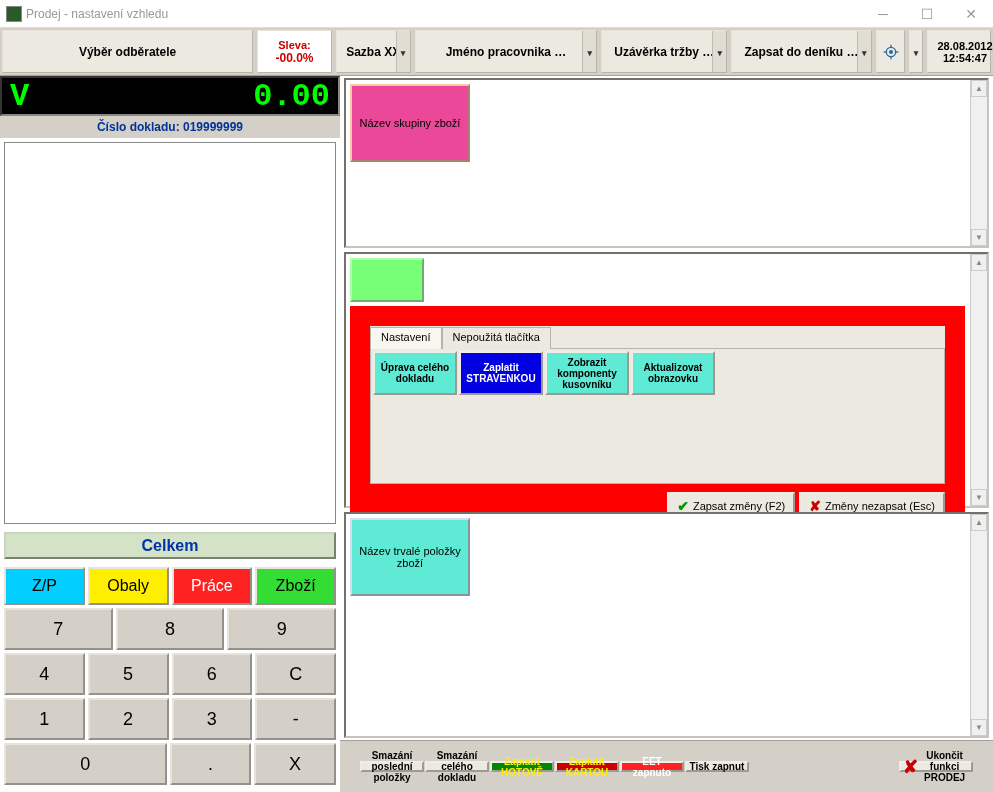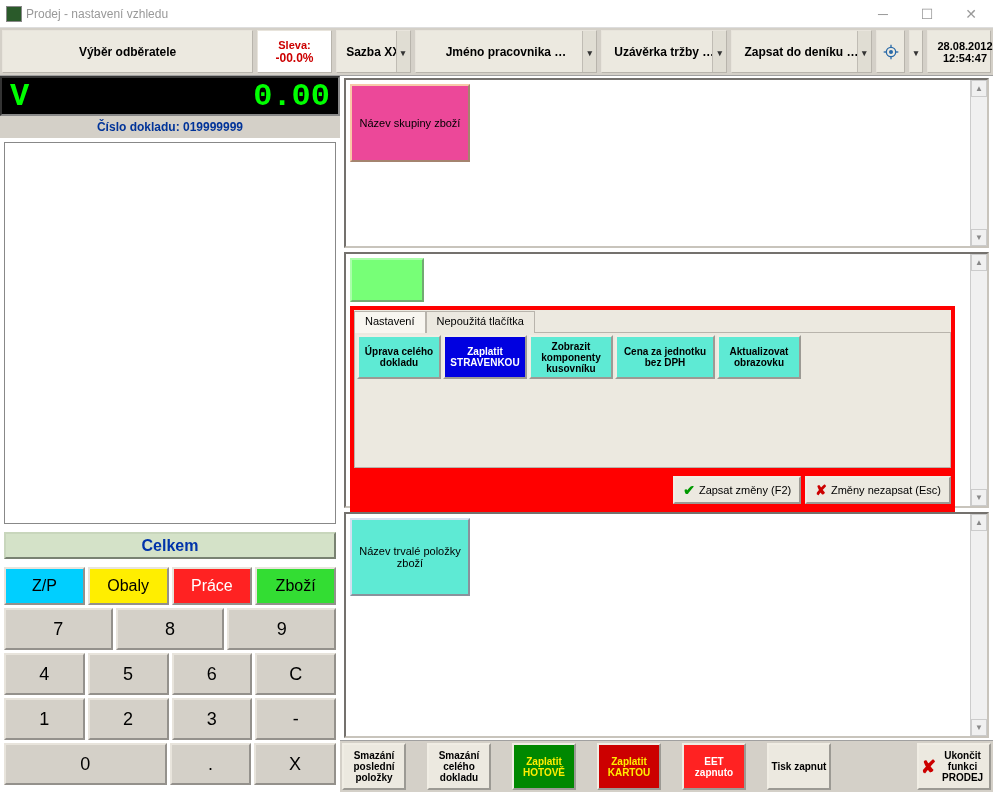--- a/index.html
+++ b/index.html
@@ -58,35 +58,35 @@
 .panel.permanent { flex: 1; }
 
 .scroll { position: absolute; right: 0; top: 0; bottom: 0; width: 17px; background: #f0f0f0; border-left: 1px solid #ccc; display:flex; flex-direction:column; }
 .scroll .sbtn { height: 17px; background: #f0f0f0; border: 1px solid #ccc; display:flex; align-items:center; justify-content:center; }
 .scroll .track { flex:1; }
 
 .group-tile { position: absolute; left: 4px; top: 4px; width: 120px; height: 78px; background: #ec4899; border: 2px outset #f8c8a8; display: flex; align-items: center; justify-content: center; text-align: center; font-size: 11px; padding: 4px; }
 
 .green-tile { position: absolute; left: 4px; top: 4px; width: 74px; height: 44px; background: #77ff77; border: 2px outset #aaffaa; }
 
-.redbox { position: absolute; left: 4px; top: 52px; right: 32px; height: 216px; background: #ff0000; padding: 4px; }
+.redbox { position: absolute; left: 4px; top: 52px; right: 22px; height: 216px; background: #ff0000; padding: 20px; }
 .redbox .tabs { background: #ece9e0; height: 22px; display: flex; }
 .redbox .tab { padding: 3px 10px; border: 1px solid #b8b4ac; border-bottom: none; background: #ece9e0; font-size: 11px; position: relative; top: 1px; }
 .redbox .tab.active { background: #f8f6f0; z-index: 2; }
 .redbox .tabbody { background: #ece9e0; border: 1px solid #b8b4ac; height: 136px; padding: 2px; display: flex; gap: 2px; align-items: flex-start; }
 .redbox .opt { width: 84px; height: 44px; background: #5eead4; border: 2px outset #f0ede4; font-size: 10px; text-align: center; display: flex; align-items: center; justify-content: center; font-weight: bold; padding: 2px; }
 .redbox .opt.blue { background: #0000e0; color: #fff; }
 .redbox .opt.wider { width: 100px; }
 .redbox .btnrow { display: flex; justify-content: flex-end; gap: 4px; margin-top: 8px; }
 .redbox .dlgbtn { background: #ece9e0; border: 2px outset #f0ede4; padding: 4px 8px; font-size: 11px; display: flex; align-items: center; gap: 4px; }
 
 .perm-tile { position: absolute; left: 4px; top: 4px; width: 120px; height: 78px; background: #5eead4; border: 2px outset #d4e0f0; display: flex; align-items: center; justify-content: center; text-align: center; font-size: 11px; padding: 4px; }
 
 
-.bottombar { height: 52px; display: flex; background: #d4d0c8; border-top: 1px solid #a0a0a0; padding: 2px; gap: 21px; }
+.bottombar { height: 52px; display: flex; background: #d4d0c8; border-top: 1px solid #a0a0a0; padding: 20px; gap: 1px; }
 .bottombar .bbtn { width: 64px; background: #ece9e0; border: 2px outset #f0ede4; display: flex; align-items: center; justify-content: center; text-align: center; font-size: 10px; font-weight: bold; padding: 2px; }
 .bottombar .spacer { flex: 1; }
 .bbtn.green { background: #008800; color: #ffee00; }
 .bbtn.red { background: #cc0000; color: #ffee00; }
 .bbtn.red2 { background: #ff2222; color: #fff; }
 .bbtn.tisk { background: #ece9e0; }
 .bbtn.ukoncit { width: 74px; background: #ece9e0; }
 .bbtn .x { color: #cc0000; font-weight: bold; font-size: 18px; margin-right: 2px; }
 
 
@@ -265,23 +265,20 @@
         <div class="tabbody">
           <div class="opt">
               <span>Úprava celého dokladu</span>
             </div>
           <div class="opt blue">
               <span>Zaplatit STRAVENKOU</span>
             </div>
           <div class="opt">
               <span>Zobrazit komponenty kusovníku</span>
             </div>
-          <div class="opt wider">
-              <span>Cena za jednotku bez DPH</span>
-            </div>
           <div class="opt">
               <span>Aktualizovat obrazovku</span>
             </div>
         </div>
         <div class="btnrow">
           <div class="dlgbtn">
             <span class="check-icon">✔</span>
             <span>Zapsat změny (F2)</span>
           </div>
           <div class="dlgbtn">

